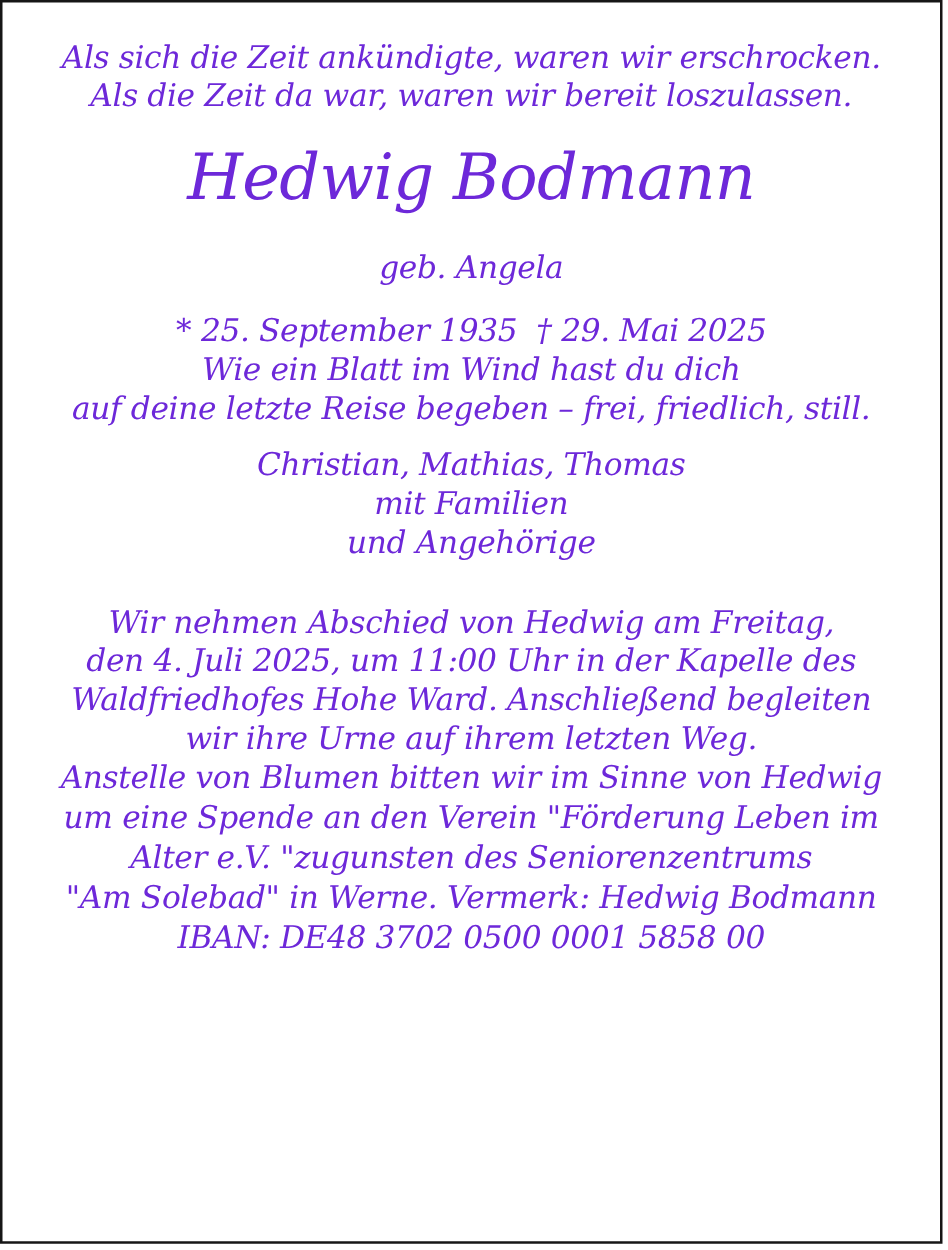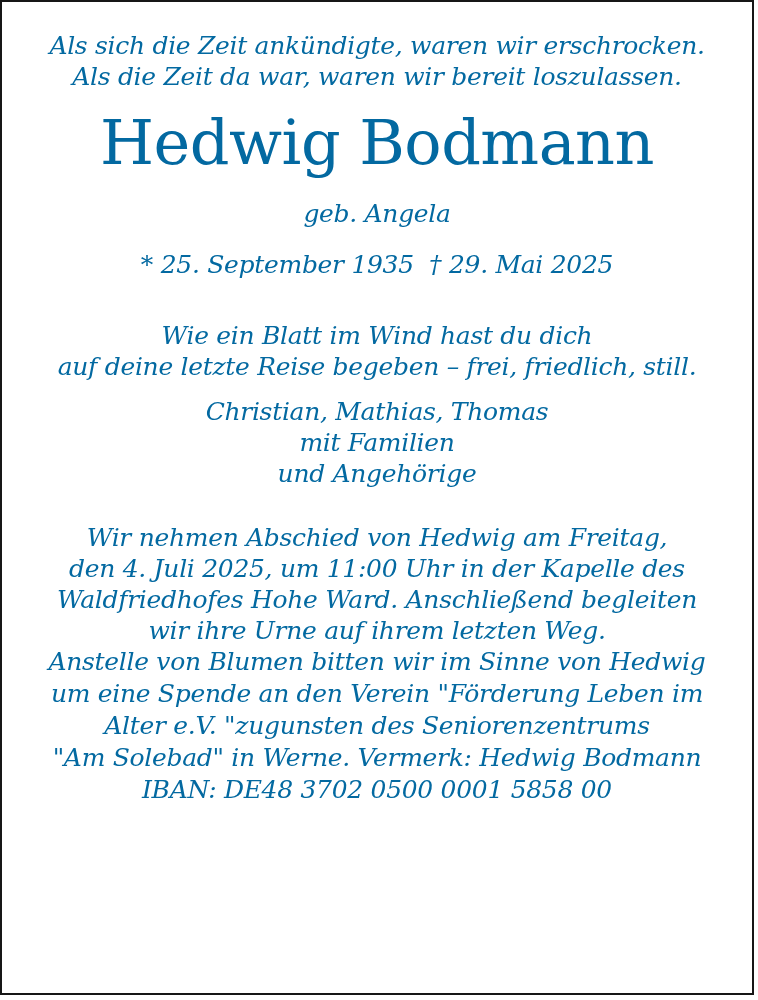--- a/index.html
+++ b/index.html
@@ -30,37 +30,38 @@
     white-space: nowrap;
   }
   .body-text {
     font-style: italic;
     font-size: 25px;
     line-height: 31px;
     letter-spacing: -0.3px;
   }
   .opening-verse   { margin-top: 28px; }
   .deceased-name {
-    font-size: 62px;
+    font-style: italic;
+    font-size: 51px;
     line-height: 70px;
     margin-top: 16px;
     letter-spacing: -0.5px;
   }
   .birth-name      { margin-top: 20px; }
   .life-dates      { margin-top: 20px; font-style: italic; }
-  .farewell-verse  { margin-top: 40px; }
+  .farewell-verse  { }
   .mourners        { margin-top: 14px; }
   .address         { margin-top: 39px; }
   .funeral         { margin-top: 33px; }
   .donation        { margin-top: 0; line-height: 32px; }
 </style>
 </head>
 <body>
 
-<div class="frame" style="background: rgb(255, 255, 255); border-color: rgb(22, 22, 22); color: #0369a1;">
+<div class="frame" style="background: rgb(255, 255, 255); border-color: rgb(22, 22, 22); color: #6d28d9;">
 
   <div class="opening-verse body-text">
     <div class="line">Als sich die Zeit ankündigte, waren wir erschrocken.</div>
     <div class="line">Als die Zeit da war, waren wir bereit loszulassen.</div>
   </div>
 
   <div class="deceased-name line">Hedwig Bodmann</div>
 
   <div class="birth-name body-text line">geb. Angela</div>
 

